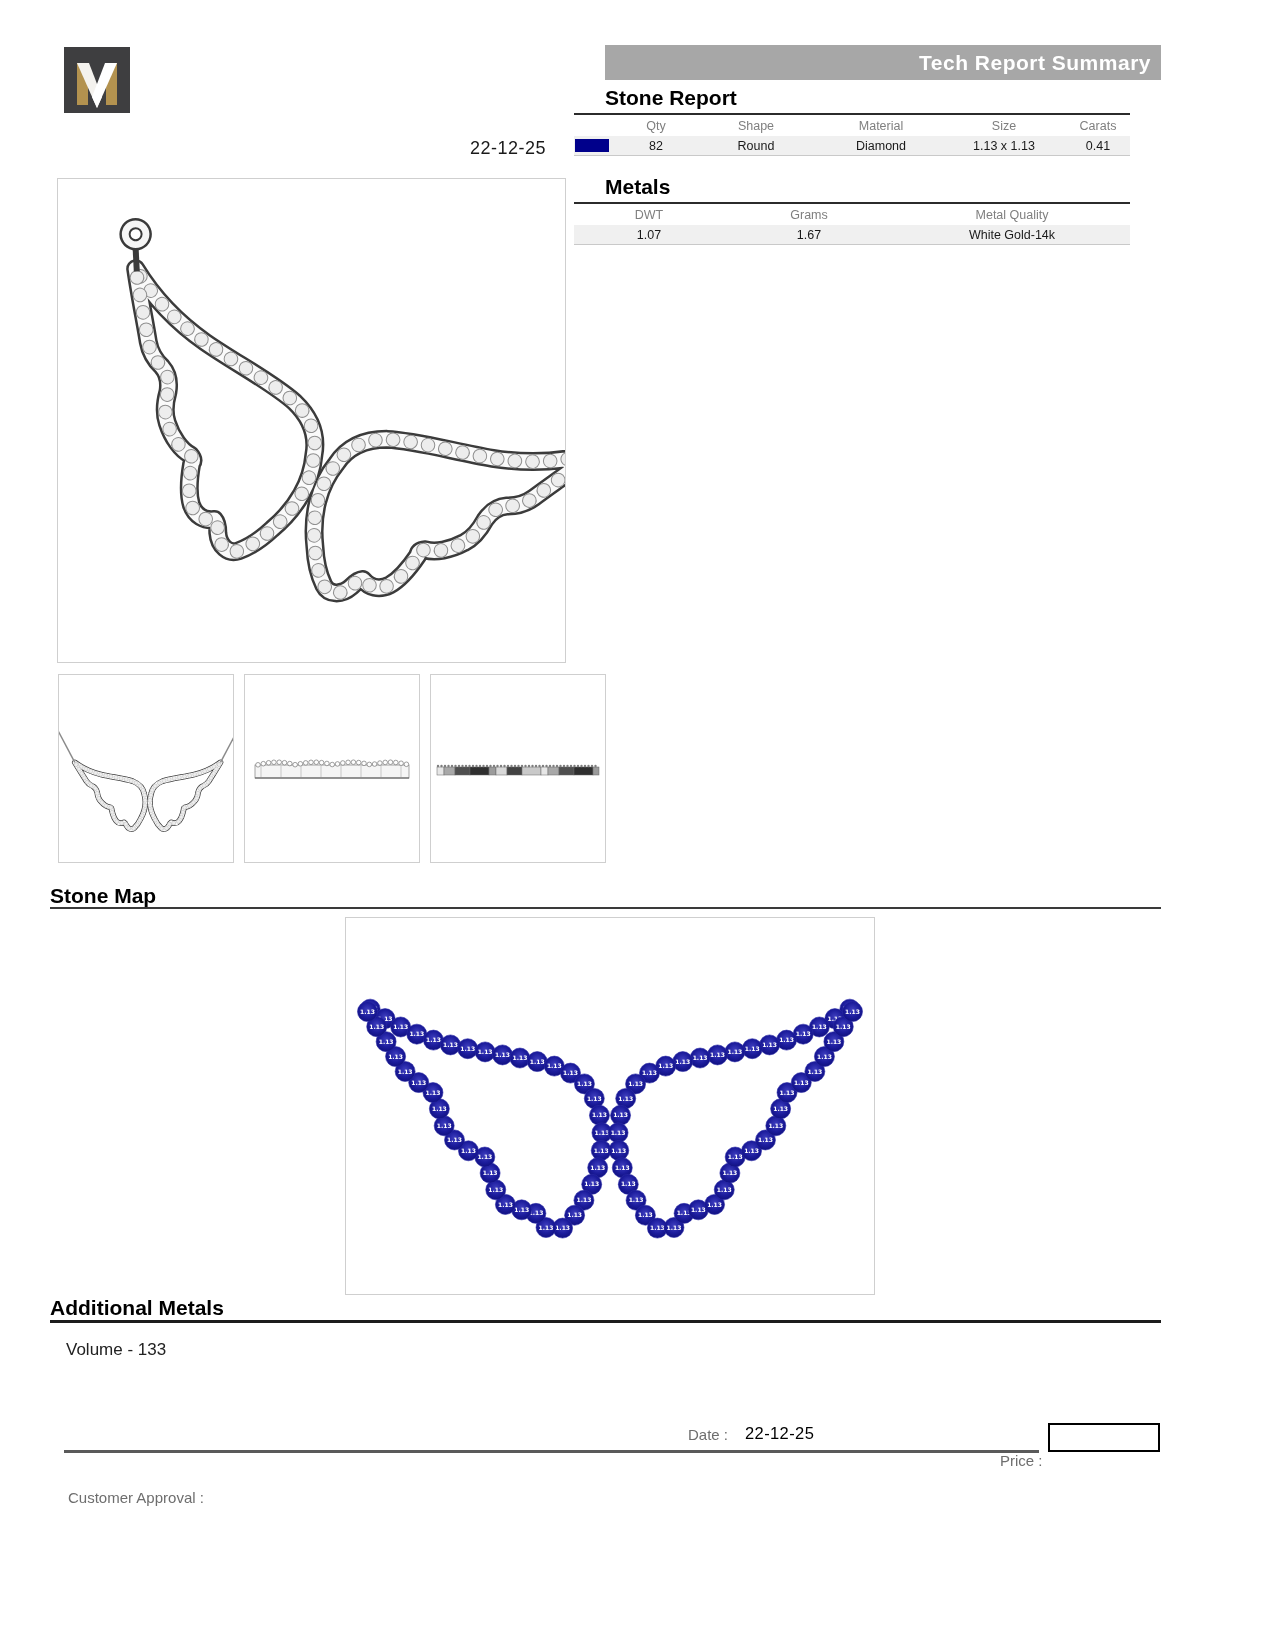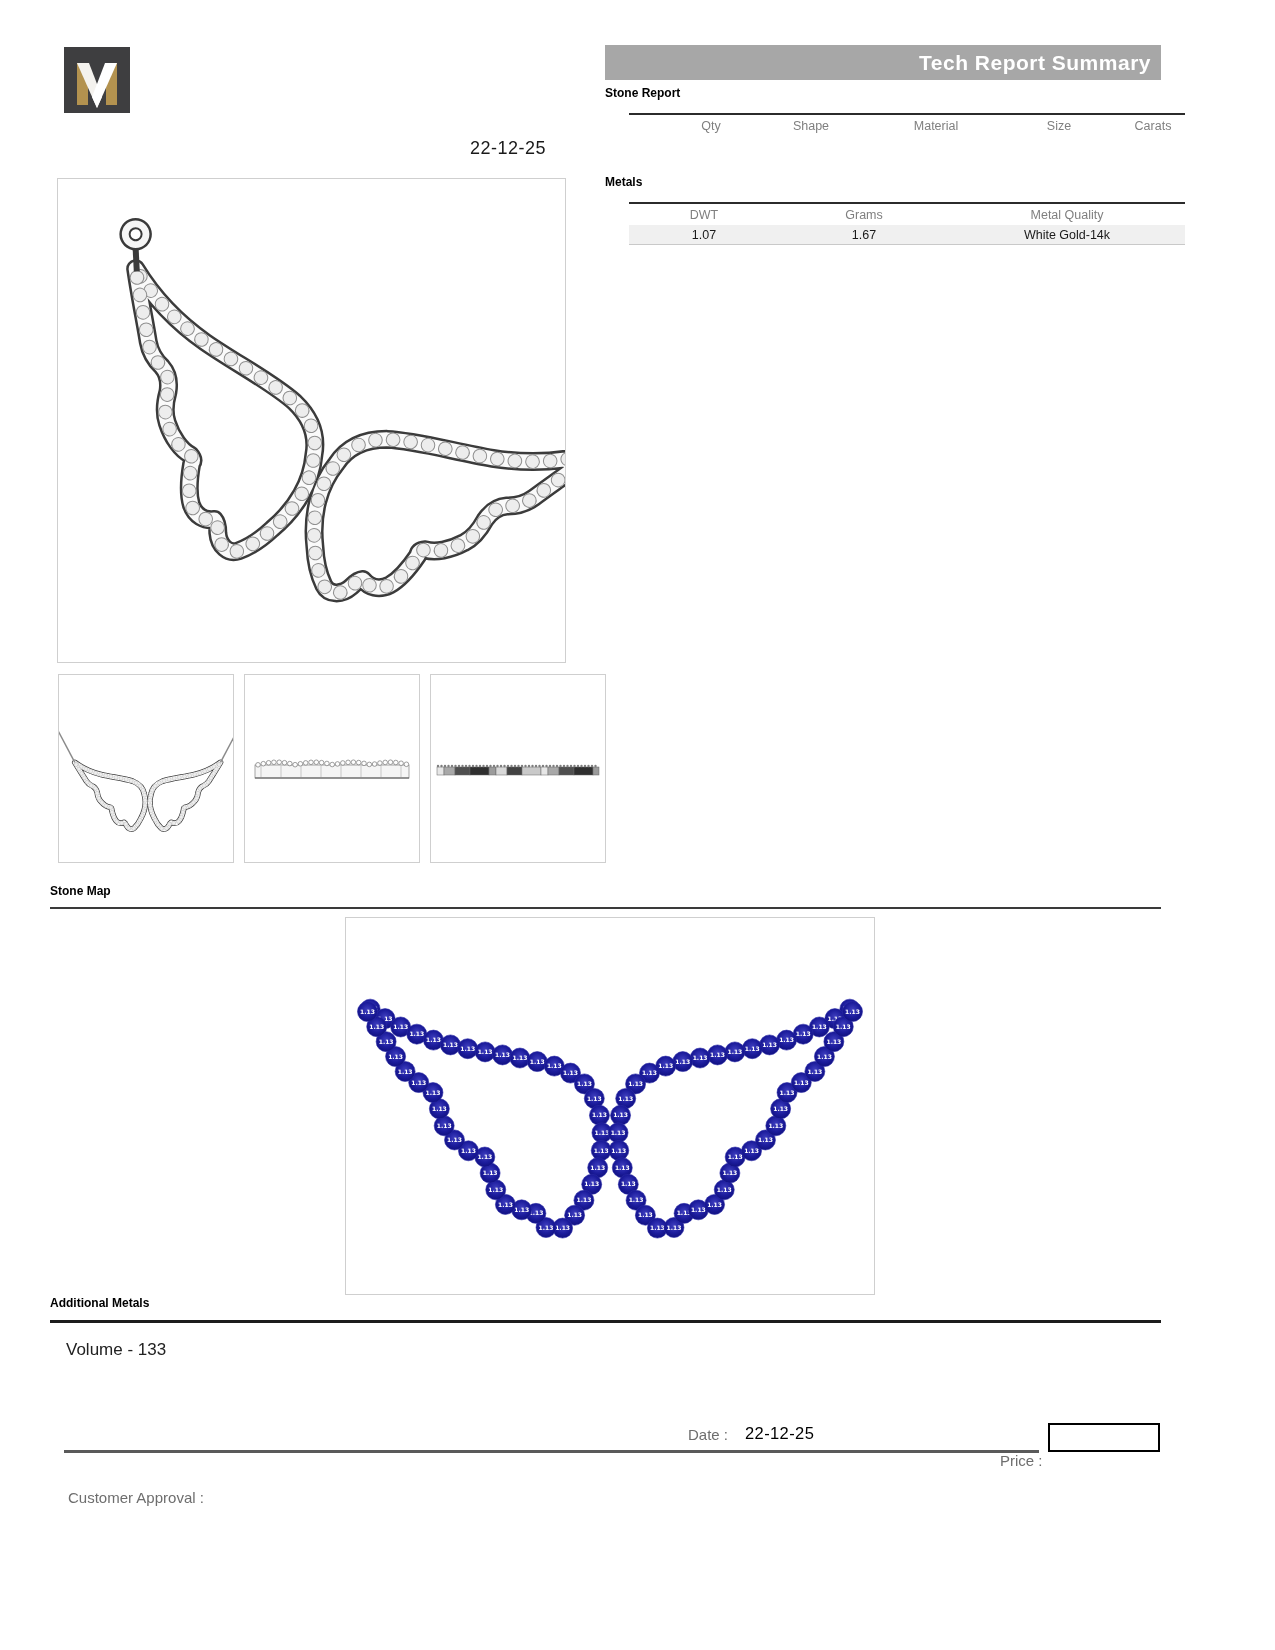--- a/index.html
+++ b/index.html
@@ -9,25 +9,25 @@
 
   
   .logo{left:64px;top:47px;width:66px;height:66px;}
 
   
   .header-bar{left:605px;top:45px;width:556px;height:35px;background:#a7a7a7;
               display:flex;align-items:center;justify-content:flex-end;padding-right:10px;
               box-sizing:border-box;}
   .header-bar span{color:#fff;font-size:21px;font-weight:bold;letter-spacing:.5px;}
 
-  .sec-h{font-size:12px;font-weight:bold;color:#000;}
+  .sec-h{font-size:21px;font-weight:bold;color:#000;}
   .top-date{left:470px;top:138px;font-size:18px;color:#1a1a1a;letter-spacing:.5px;}
 
   
-  .tbl{left:629px;width:556px;border-top:2px solid #2b2b2b;font-size:12.5px;}
+  .tbl{left:574px;width:556px;border-top:2px solid #2b2b2b;font-size:12.5px;}
   .thead{display:flex;color:#7f7f7f;height:21px;align-items:center;}
   .trow{display:flex;background:#f0f0f0;height:19px;align-items:center;color:#1a1a1a;
         border-bottom:1px solid #c9c9c9;}
   .cell{text-align:center;}
   .c0{width:46px;display:flex;align-items:center;}
   .c1{width:72px;} .c2{width:128px;} .c3{width:122px;} .c4{width:124px;} .c5{width:64px;}
   .m0{width:150px;} .m1{width:170px;} .m2{width:236px;}
   .swatch{width:34px;height:13px;background:#00008B;margin-left:1px;}
 
   
@@ -69,20 +69,30 @@
 
   <div class="abs sec-h" style="left:605px;top:86px;">Stone Report</div>
   <div class="abs tbl" style="top:113px;">
     <div class="thead">
       <div class="cell c0"></div>
       <div class="cell c1">Qty</div>
       <div class="cell c2">Shape</div>
       <div class="cell c3">Material</div>
       <div class="cell c4">Size</div>
       <div class="cell c5">Carats</div>
+    </div>
+    <div class="trow">
+      <div class="cell c0">
+          <div class="swatch"></div>
+        </div>
+      <div class="cell c1">82</div>
+      <div class="cell c2">Round</div>
+      <div class="cell c3">Diamond</div>
+      <div class="cell c4">1.13 x 1.13</div>
+      <div class="cell c5">0.41</div>
     </div>
   </div>
 
   <div class="abs sec-h" style="left:605px;top:175px;">Metals</div>
   <div class="abs tbl" style="top:202px;">
     <div class="thead">
       <div class="cell m0">DWT</div>
       <div class="cell m1">Grams</div>
       <div class="cell m2">Metal Quality</div>
     </div>

